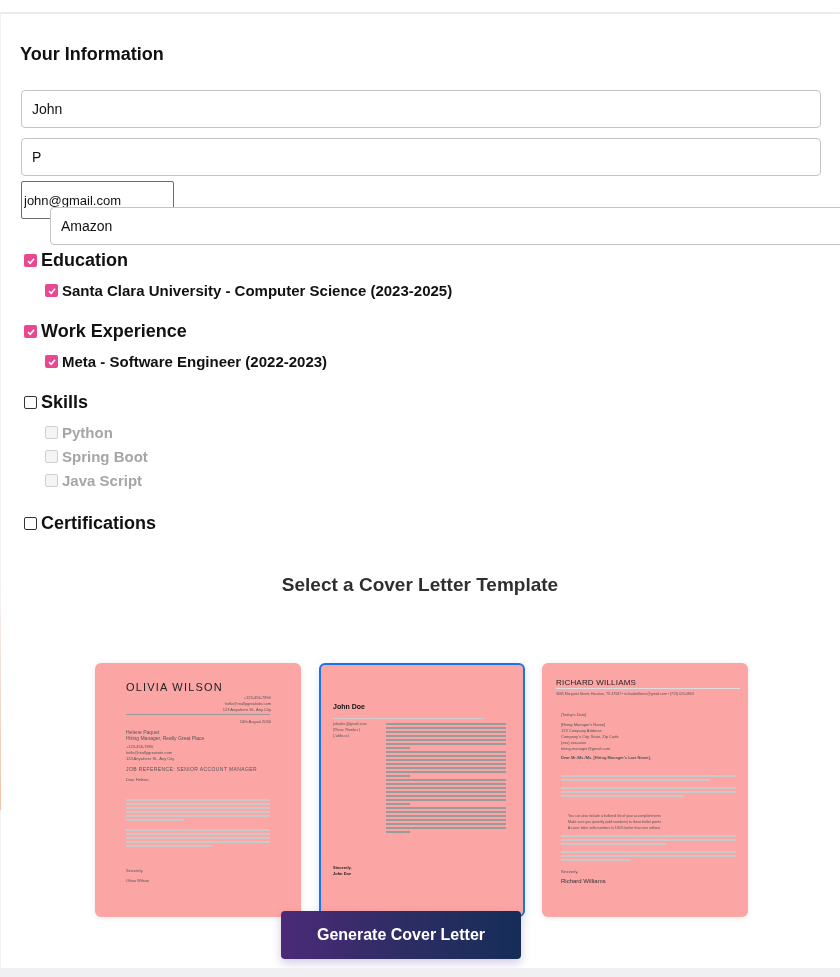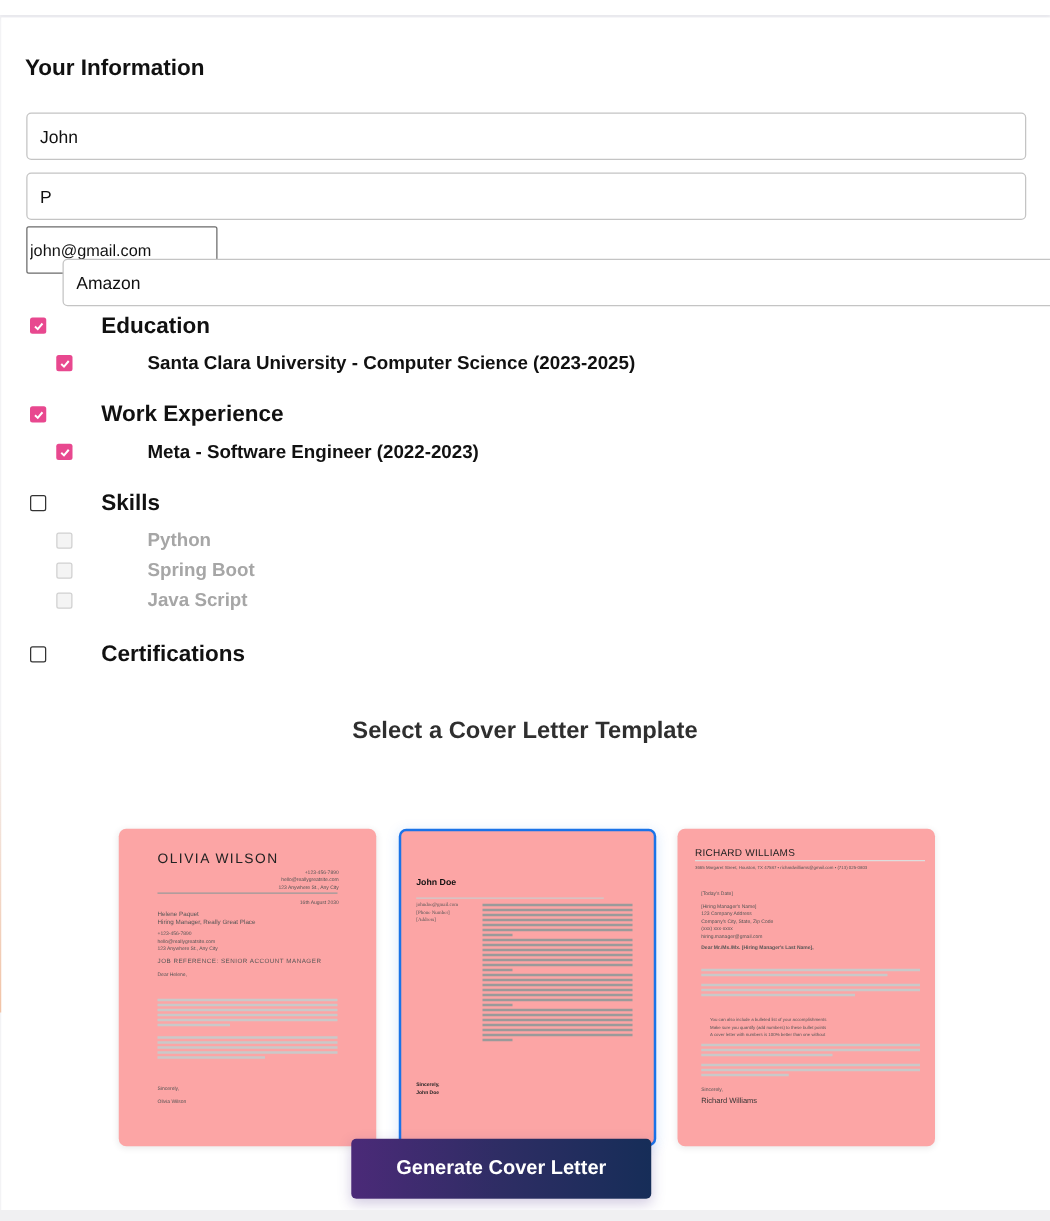--- a/index.html
+++ b/index.html
@@ -4,28 +4,28 @@
 <style>
   * { box-sizing: border-box; margin: 0; padding: 0; }
   html, body { width: 840px; height: 977px; overflow: hidden; background: #f3f3f5; font-family: "Liberation Sans", sans-serif; }
   .topbar { position: absolute; left: 0; top: 0; width: 840px; height: 12px; background: #ffffff; box-shadow: 0 2px 4px rgba(120,120,160,0.10); }
   .accent-strip { position: absolute; left: 0; top: 580px; width: 2px; height: 230px; background: linear-gradient(to bottom, rgba(240,180,140,0), #f2c3a6); }
   .panel { position: absolute; left: 1px; top: 14px; width: 839px; height: 954px; background: #ffffff; }
   .section-title { position: absolute; left: 20px; top: 44px; font-size: 18px; font-weight: bold; color: #111; text-align: center; }
   .field { position: absolute; left: 21px; width: 800px; height: 38px; border: 1px solid #c4c4c4; border-radius: 4px; background: #fff; font-family: "Liberation Sans", sans-serif; font-size: 14px; color: #111; padding: 0 10px; outline: none; }
   .field-small { position: absolute; left: 21px; top: 181px; width: 153px; height: 38px; border: 1px solid #6b6b6b; border-radius: 2px; background: #fff; font-family: "Liberation Sans", sans-serif; font-size: 13px; color: #111; padding: 0 2px; outline: none; }
   .group { position: absolute; left: 24px; }
-  .cb-row { display: flex; align-items: center; gap: 40px; }
+  .cb-row { display: flex; align-items: center; }
   .cb { width: 13px; height: 13px; border-radius: 2px; flex: none; display: inline-flex; align-items: center; justify-content: center; }
   .cb.checked { background: #e8488f; }
   .cb.checked svg { width: 10px; height: 10px; }
   .cb.unchecked { border: 1px solid #333; background: #fff; }
   .cb.disabled { border: 1px solid #d0d0d0; background: #f4f4f4; }
   .cat-label { font-size: 18px; font-weight: bold; color: #111; margin-left: 4px; }
-  .item-label { font-size: 15px; font-weight: bold; color: #111; margin-left: 20px; }
+  .item-label { font-size: 15px; font-weight: bold; color: #111; margin-left: 4px; }
   .item-label.disabled { color: #a6a6a6; }
   .sub { margin-left: 21px; }
   .tmpl-title { position: absolute; left: 0; width: 840px; top: 574px; text-align: center; font-size: 19px; font-weight: bold; color: #2f2f2f; }
   .card { position: absolute; top: 663px; width: 206px; height: 254px; background: #fca5a5; border-radius: 6px; box-shadow: 0 1px 6px rgba(0,0,0,0.09); overflow: hidden; }
   .card.selected { border: 2px solid #1a73e8; box-shadow: 0 2px 10px rgba(26,115,232,0.15); }
   .line { height: 2px; background: #c9c9c9; margin-bottom: 2px; }
   .line.dark { background: #9a9a9a; }
   .tiny { font-size: 4px; color: #555; line-height: 6px; }
   .generate-btn { position: absolute; left: 281px; top: 911px; width: 240px; height: 48px; border: none; border-radius: 4px; background: linear-gradient(90deg, #4b2a78 0%, #2e2d64 50%, #162d58 100%); color: #fff; font-family: "Liberation Sans", sans-serif; font-size: 16px; font-weight: bold; box-shadow: 0 4px 10px rgba(80,50,140,0.25); cursor: pointer; }
   .bottom-bar { position: absolute; left: 0; top: 968px; width: 840px; height: 9px; background: #f0f0f2; }

